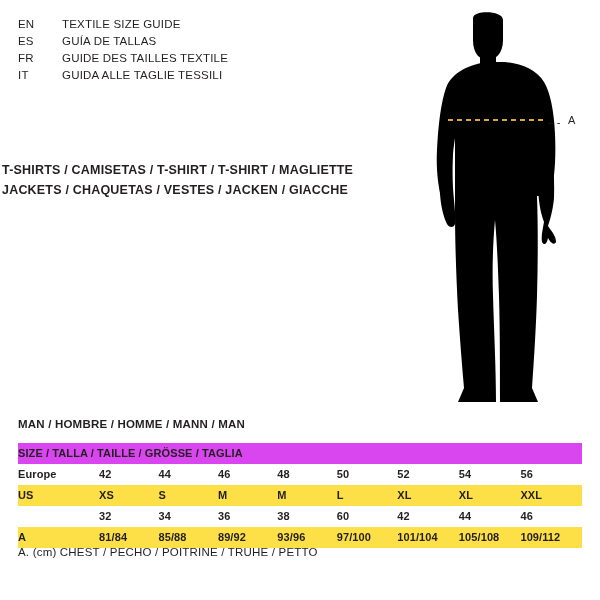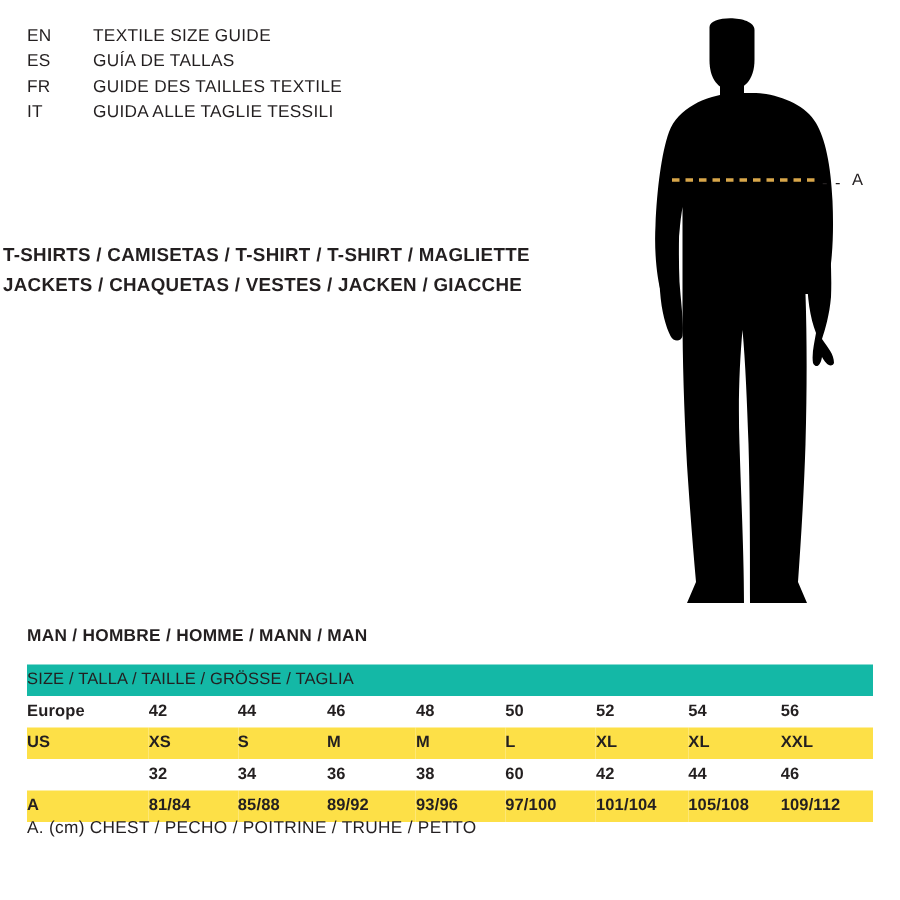--- a/index.html
+++ b/index.html
@@ -103,21 +103,22 @@
     width: 564px;
     border-collapse: collapse;
     font-size: 11px;
   }
   table.size-table td {
     padding: 3px 0 3px 0;
     line-height: 15px;
     letter-spacing: 0.1px;
   }
   .row-hdr {
-    background: #14b8a6;
+    background: #d946ef;
+    font-weight: bold;
   }
   .row-shade {
     background: #fde047;
     font-weight: bold;
   }
   .row-plain {
     background: #ffffff;
     font-weight: bold;
   }
   td.label-col {

